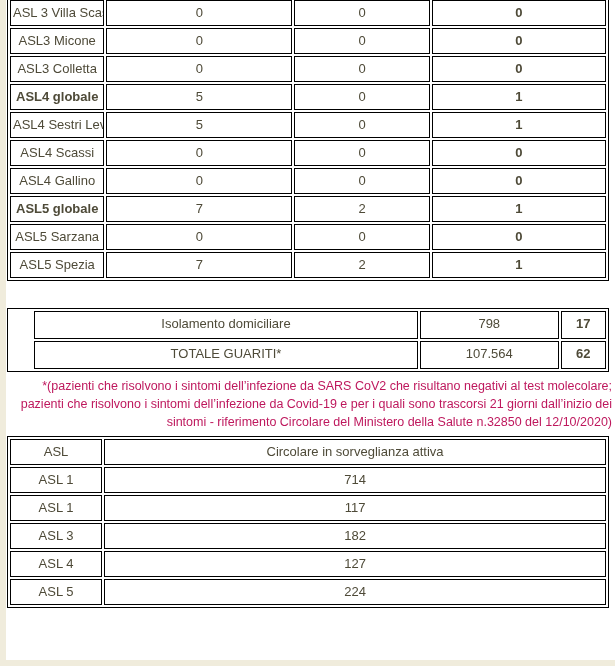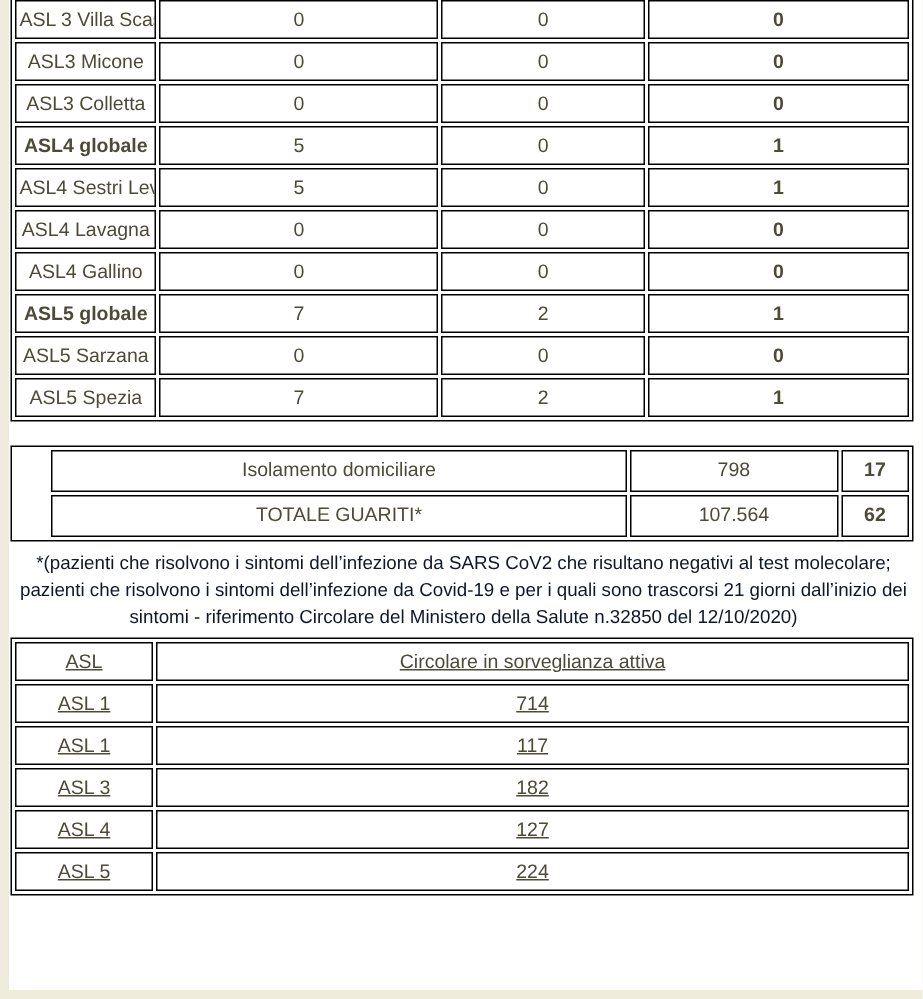--- a/index.html
+++ b/index.html
@@ -31,32 +31,32 @@
     vertical-align:top;
     font-size:13px;
     font-weight:normal;
     padding:4px 2px 2px 2px;
     box-sizing:border-box;
     overflow:hidden;
     white-space:nowrap;
   }
   .t1{margin-top:-3px;}
   .t1 td{height:26px;}
-  .t2{margin-top:16px;padding-left:24px;}
+  .t2{margin-top:27px;padding-left:24px;}
   .t2 td{height:28px;}
   .t3{margin-top:5px;}
-  .t3 td,.t3 th{height:26px;text-decoration:underline;}
+  .t3 td,.t3 th{height:26px;}
   .bold{font-weight:bold;}
   .footnote{
     width:606px;
     margin:6px 0 0 0;
     font-size:12.5px;
     line-height:1.42;
-    color:#0f172a;
-    text-align:center;
+    color:#be185d;
+    text-align:right;
   }
 </style>
 </head>
 <body>
 
 <div class="panel">
 
   <table class="t1">
     <colgroup>
       <col style="width:16%">
@@ -89,21 +89,21 @@
         <td>0</td>
         <td class="bold">1</td>
       </tr>
       <tr>
         <td>ASL4 Sestri Levante</td>
         <td>5</td>
         <td>0</td>
         <td class="bold">1</td>
       </tr>
       <tr>
-        <td>ASL4 Lavagna</td>
+        <td>ASL4 Scassi</td>
         <td>0</td>
         <td>0</td>
         <td class="bold">0</td>
       </tr>
       <tr>
         <td>ASL4 Gallino</td>
         <td>0</td>
         <td>0</td>
         <td class="bold">0</td>
       </tr>

